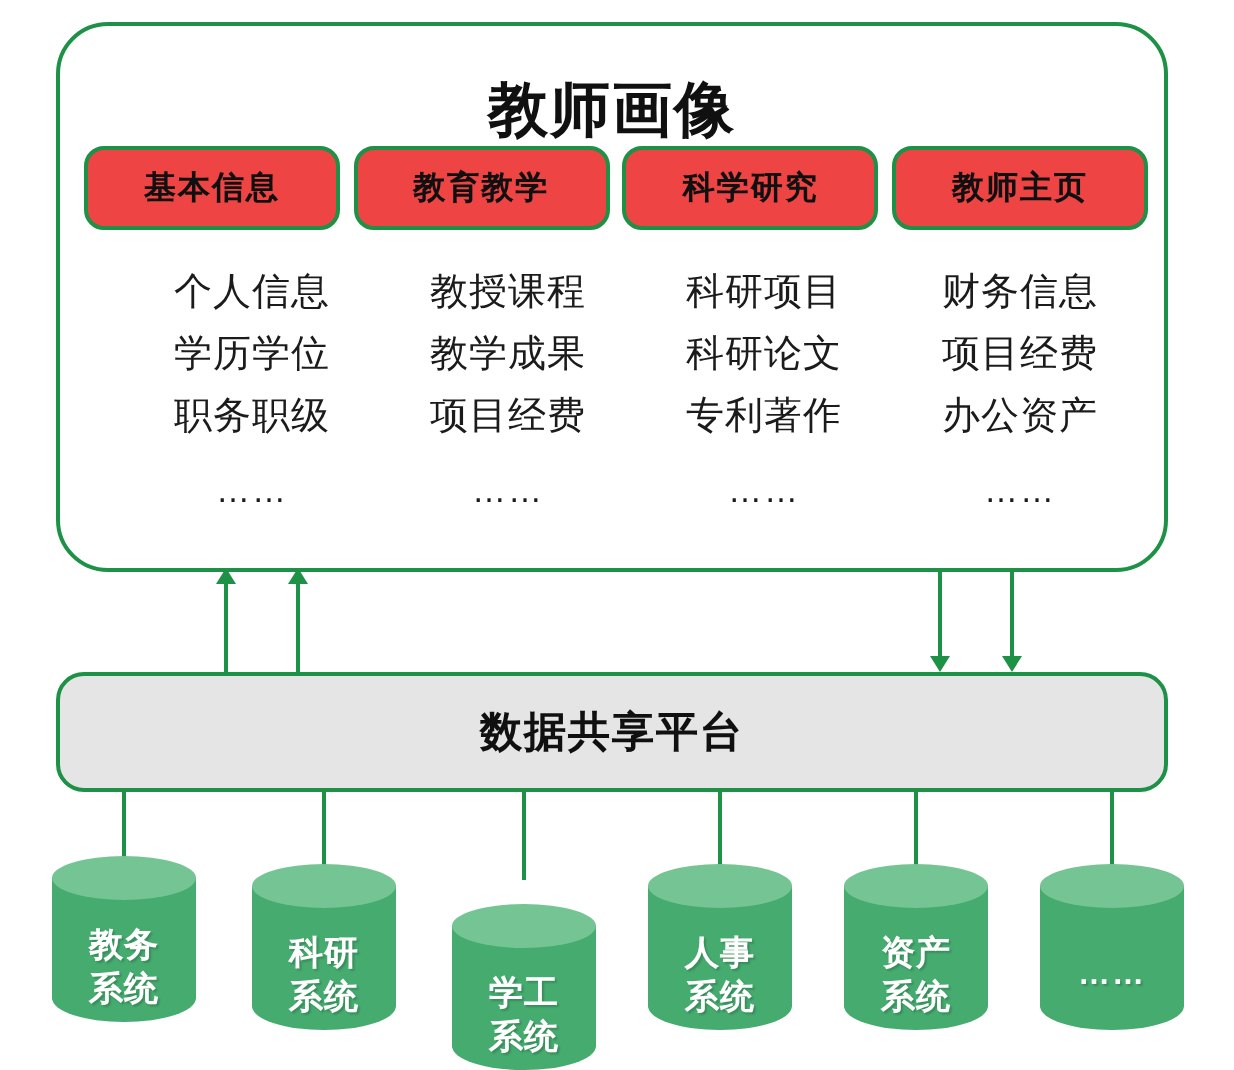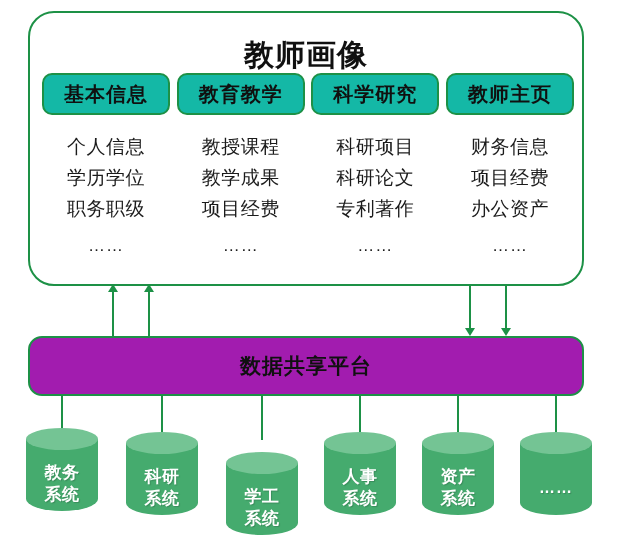--- a/index.html
+++ b/index.html
@@ -36,37 +36,37 @@
     position: absolute;
     left: 12px; top: 60px;
     width: 532px;
     display: flex;
     justify-content: space-between;
   }
   .tag-box {
     width: 128px; height: 42px;
     border: 2.5px solid #1d9146;
     border-radius: 10px;
-    background: #14b8a6;
+    background: #ef4444;
     display: flex;
     align-items: center;
     justify-content: center;
-    font-size: 20px;
+    font-size: 16px;
     font-weight: bold;
     color: #101010;
     letter-spacing: 1px;
   }
 
   
   .cols {
     position: absolute;
     left: 12px; top: 118px;
     width: 532px;
     display: flex;
-    justify-content: space-between;
+    justify-content: flex-end;
   }
   .col {
     width: 128px;
     display: flex;
     flex-direction: column;
     align-items: center;
   }
   .col-item {
     font-size: 19px;
     color: #1b1b1b;
@@ -96,21 +96,21 @@
   .arrow-head.up { border-bottom: 8px solid #1d9146; }
   .arrow-head.down { border-top: 8px solid #1d9146; }
 
   
   .platform-box {
     position: absolute;
     left: 28px; top: 336px;
     width: 556px; height: 60px;
     border: 2.5px solid #1d9146;
     border-radius: 14px;
-    background: #a21caf;
+    background: #e5e5e5;
     display: flex;
     align-items: center;
     justify-content: center;
   }
   .platform-label {
     font-size: 21px;
     font-weight: bold;
     color: #101010;
     letter-spacing: 1px;
   }

